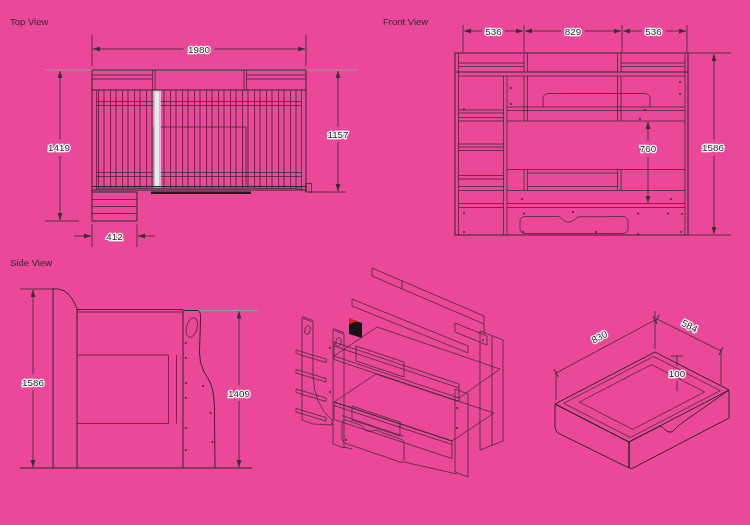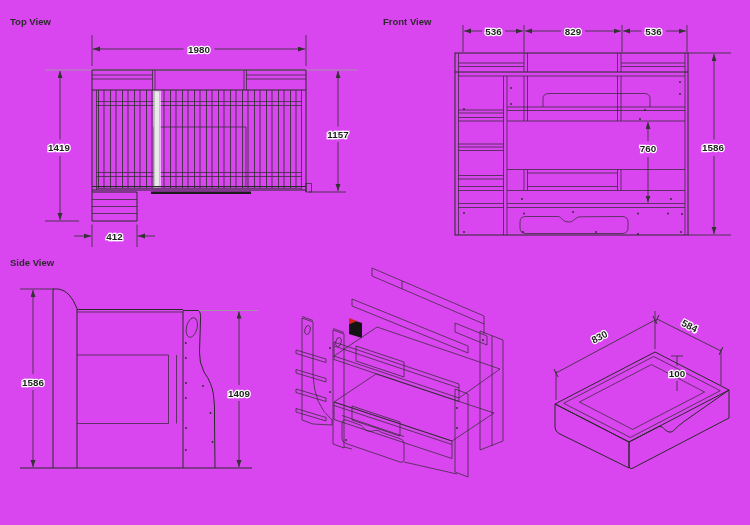--- a/index.html
+++ b/index.html
@@ -1,16 +1,16 @@
 <!DOCTYPE html>
 <html><head>
 <meta charset="utf-8">
 <style>
   html,body{margin:0;padding:0;background:#fff;}
-  #sheet{position:relative;width:750px;height:525px;background:#d946ef;overflow:hidden;font-weight:bold;}
+  #sheet{position:relative;width:750px;height:525px;background:#ec4899;overflow:hidden;}
   svg{display:block;}
   .ln{stroke:#2a2a2a;stroke-width:1;fill:none;stroke-linecap:butt;}
   .ln2{stroke:#2a2a2a;stroke-width:0.7;fill:none;}
   .thk{stroke:#1b1b1b;stroke-width:2.4;fill:none;}
   .gray{stroke:#9e9e9e;stroke-width:0.9;fill:none;}
   .dim{stroke:#333;stroke-width:0.85;fill:none;}
   .dot{fill:#2a2a2a;stroke:none;}
   text{font-family:"Liberation Sans", sans-serif;font-size:9.8px;fill:#1d1d1d;
        paint-order:stroke;stroke:#ffffff;stroke-width:2.4px;text-anchor:middle;}
   .vlabel{font-size:9.5px;text-anchor:start;stroke-width:0;fill:#2b2b2b;}

